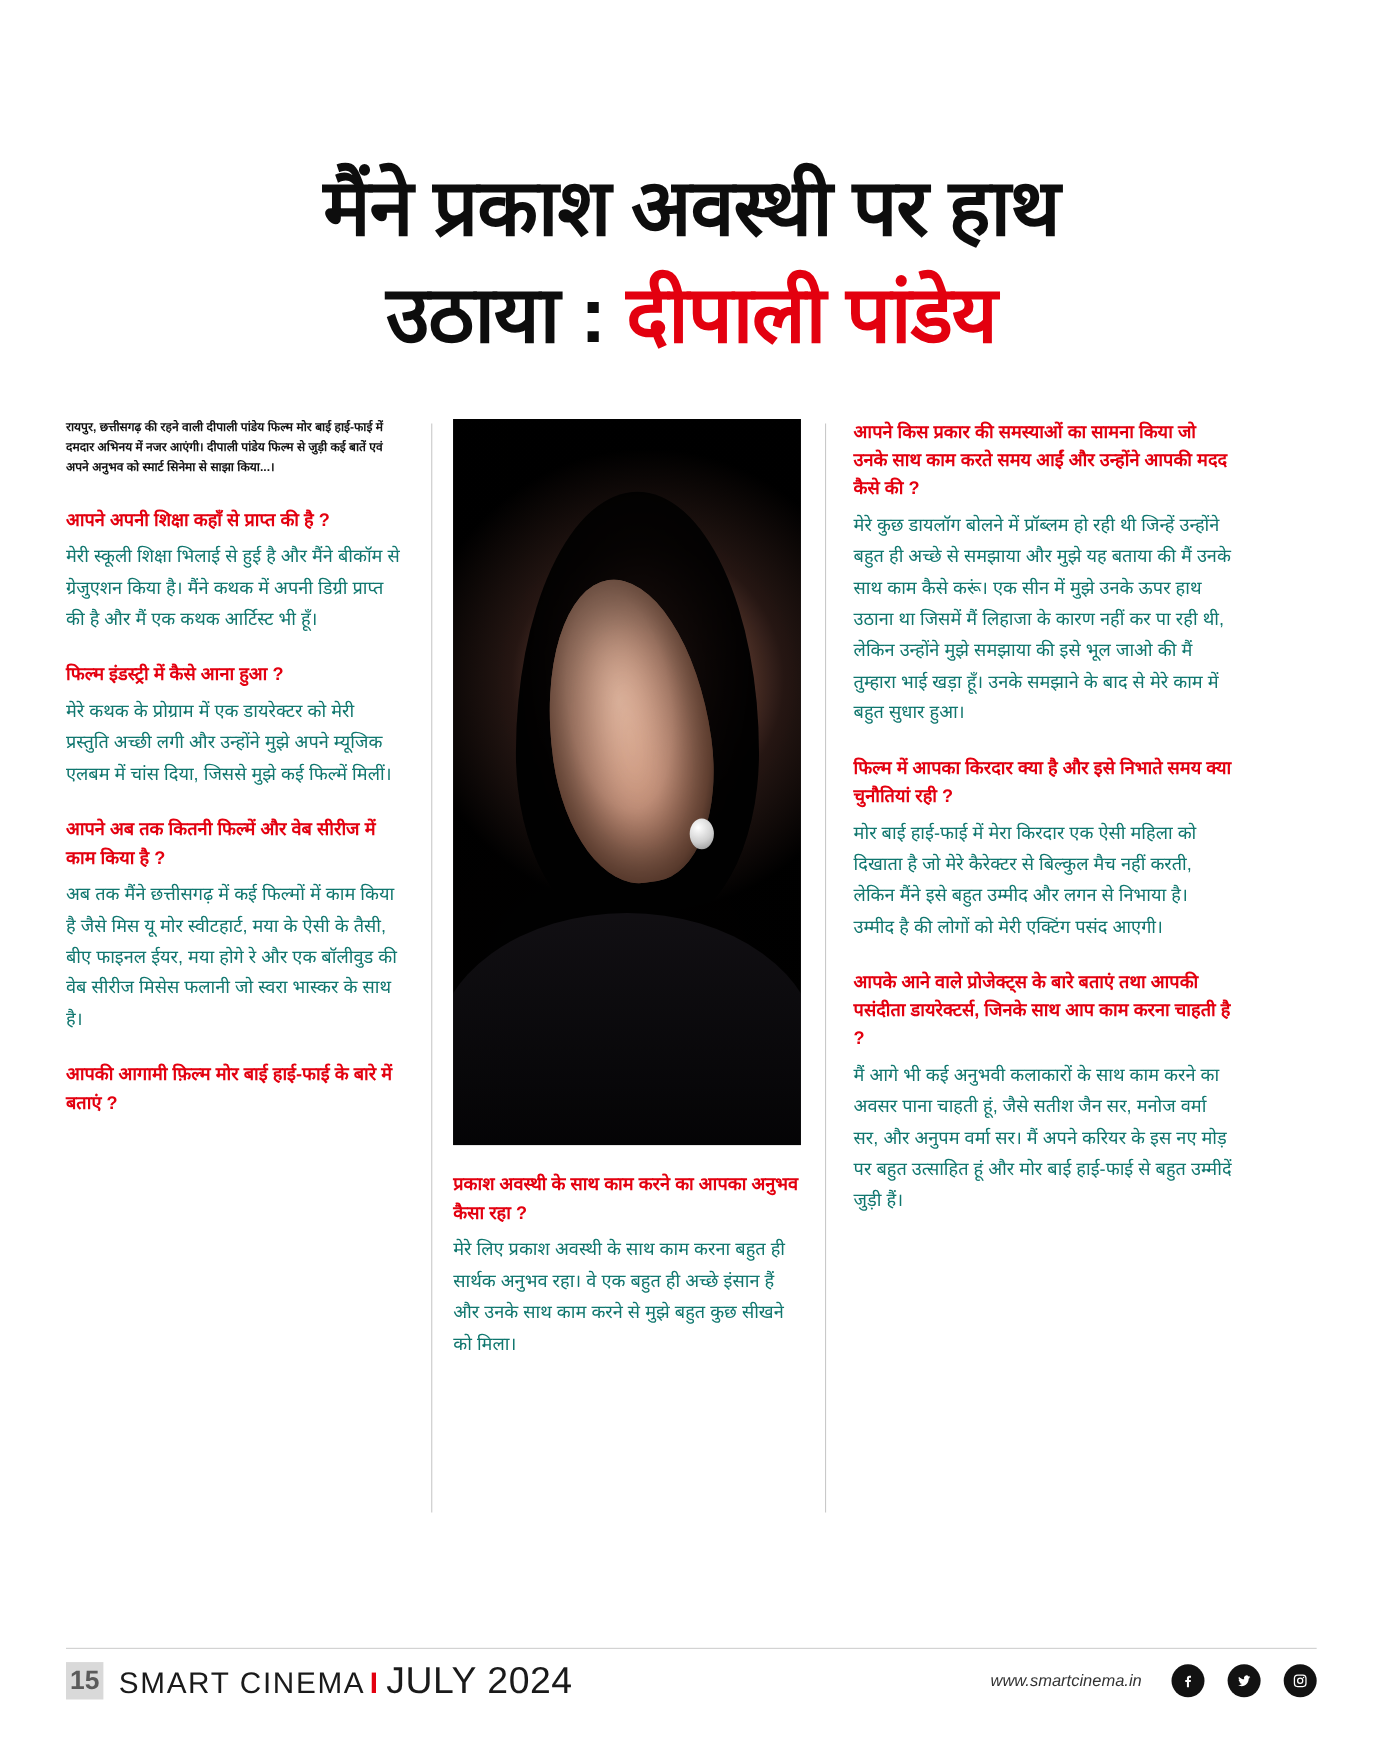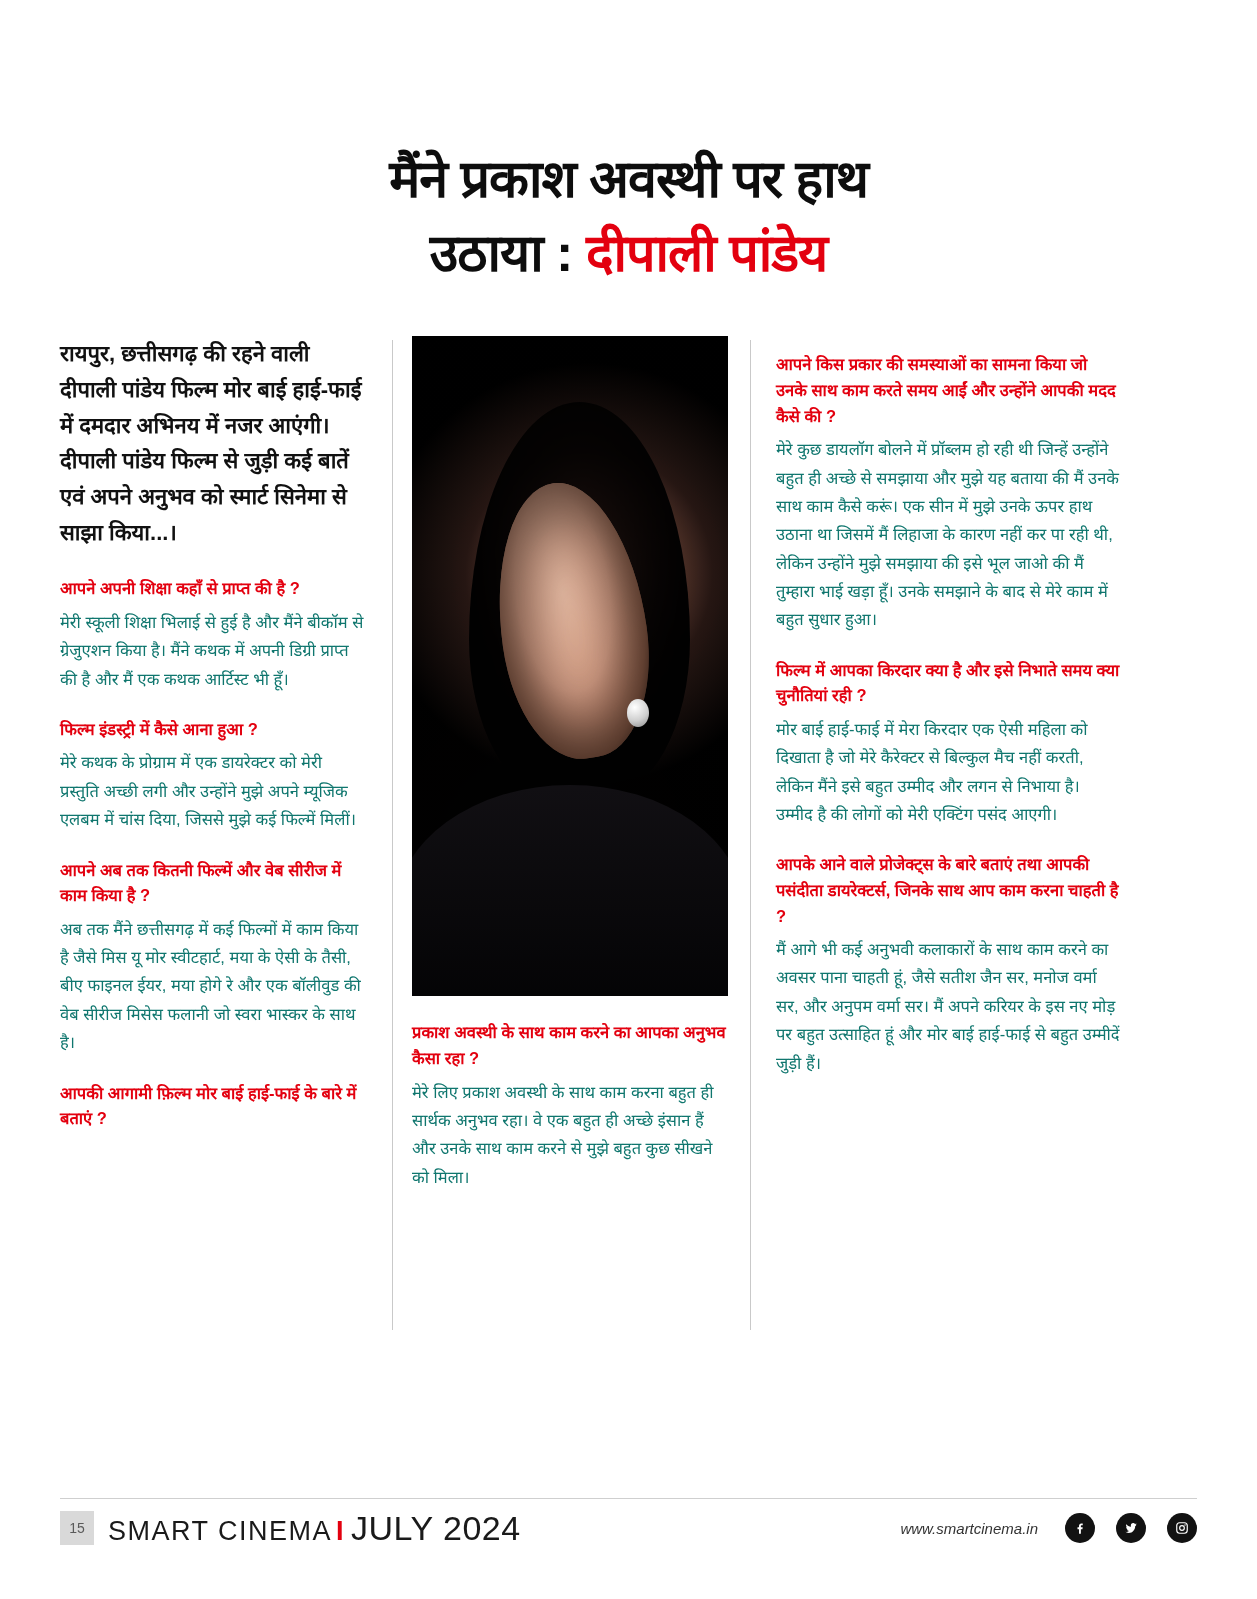--- a/index.html
+++ b/index.html
@@ -24,21 +24,21 @@
   }
 
   
   .headline {
     padding-top: 150px;
     text-align: center;
   }
   .headline-line {
     font-family: "Liberation Sans", sans-serif;
     font-weight: bold;
-    font-size: 52px;
+    font-size: 72px;
     line-height: 1.12;
     letter-spacing: -1px;
     color: #0d0d0d;
     white-space: nowrap;
   }
   .headline-line2 {
     margin-top: 16px;
   }
   .headline-accent {
     color: #e3000f;
@@ -75,21 +75,21 @@
     left: 0;
     top: 4px;
     bottom: 6px;
     width: 1px;
     background: #c9c9c9;
   }
   .col-mid::before { left: 2px; }
 
   .intro {
     font-weight: bold;
-    font-size: 22px;
+    font-size: 11px;
     line-height: 1.62;
     color: #111;
     margin: 0 0 26px 0;
   }
   .q {
     color: #e3000f;
     font-weight: bold;
     font-size: 16.5px;
     line-height: 1.55;
     margin: 24px 0 6px 0;
@@ -181,22 +181,22 @@
   .footer-left {
     display: flex;
     align-items: center;
     gap: 14px;
   }
   .page-num {
     width: 34px;
     height: 34px;
     background: #d9d9d9;
     color: #5a5a5a;
-    font-size: 14px;
-    font-weight: normal;
+    font-size: 24px;
+    font-weight: bold;
     display: flex;
     align-items: center;
     justify-content: center;
   }
   .brand {
     font-size: 27px;
     letter-spacing: 1.5px;
     color: #1a1a1a;
     font-weight: normal;
   }
@@ -272,21 +272,21 @@
           <div class="photo-earring"></div>
           <div class="photo-shoulder"></div>
         </div>
       </div>
 
       <p class="q">प्रकाश अवस्थी के साथ काम करने का आपका अनुभव कैसा रहा ?</p>
       <p class="a">मेरे लिए प्रकाश अवस्थी के साथ काम करना बहुत ही सार्थक अनुभव रहा। वे एक बहुत ही अच्छे इंसान हैं और उनके साथ काम करने से मुझे बहुत कुछ सीखने को मिला।</p>
     </div>
 
     <div class="col col-right">
-      <p class="q" style="margin-top:16px">आपने किस प्रकार की समस्याओं का सामना किया जो उनके साथ काम करते समय आईं और उन्होंने आपकी मदद कैसे की ?</p>
+      <p class="q" style="margin-top:0">आपने किस प्रकार की समस्याओं का सामना किया जो उनके साथ काम करते समय आईं और उन्होंने आपकी मदद कैसे की ?</p>
       <p class="a">मेरे कुछ डायलॉग बोलने में प्रॉब्लम हो रही थी जिन्हें उन्होंने बहुत ही अच्छे से समझाया और मुझे यह बताया की मैं उनके साथ काम कैसे करूं। एक सीन में मुझे उनके ऊपर हाथ उठाना था जिसमें मैं लिहाजा के कारण नहीं कर पा रही थी, लेकिन उन्होंने मुझे समझाया की इसे भूल जाओ की मैं तुम्हारा भाई खड़ा हूँ। उनके समझाने के बाद से मेरे काम में बहुत सुधार हुआ।</p>
 
       <p class="q">फिल्म में आपका किरदार क्या है और इसे निभाते समय क्या चुनौतियां रही ?</p>
       <p class="a">मोर बाई हाई-फाई में मेरा किरदार एक ऐसी महिला को दिखाता है जो मेरे कैरेक्टर से बिल्कुल मैच नहीं करती, लेकिन मैंने इसे बहुत उम्मीद और लगन से निभाया है। उम्मीद है की लोगों को मेरी एक्टिंग पसंद आएगी।</p>
 
       <p class="q">आपके आने वाले प्रोजेक्ट्स के बारे बताएं तथा आपकी पसंदीता डायरेक्टर्स, जिनके साथ आप काम करना चाहती है ?</p>
       <p class="a">मैं आगे भी कई अनुभवी कलाकारों के साथ काम करने का अवसर पाना चाहती हूं, जैसे सतीश जैन सर, मनोज वर्मा सर, और अनुपम वर्मा सर। मैं अपने करियर के इस नए मोड़ पर बहुत उत्साहित हूं और मोर बाई हाई-फाई से बहुत उम्मीदें जुड़ी हैं।</p>
     </div>
   </div>
 

